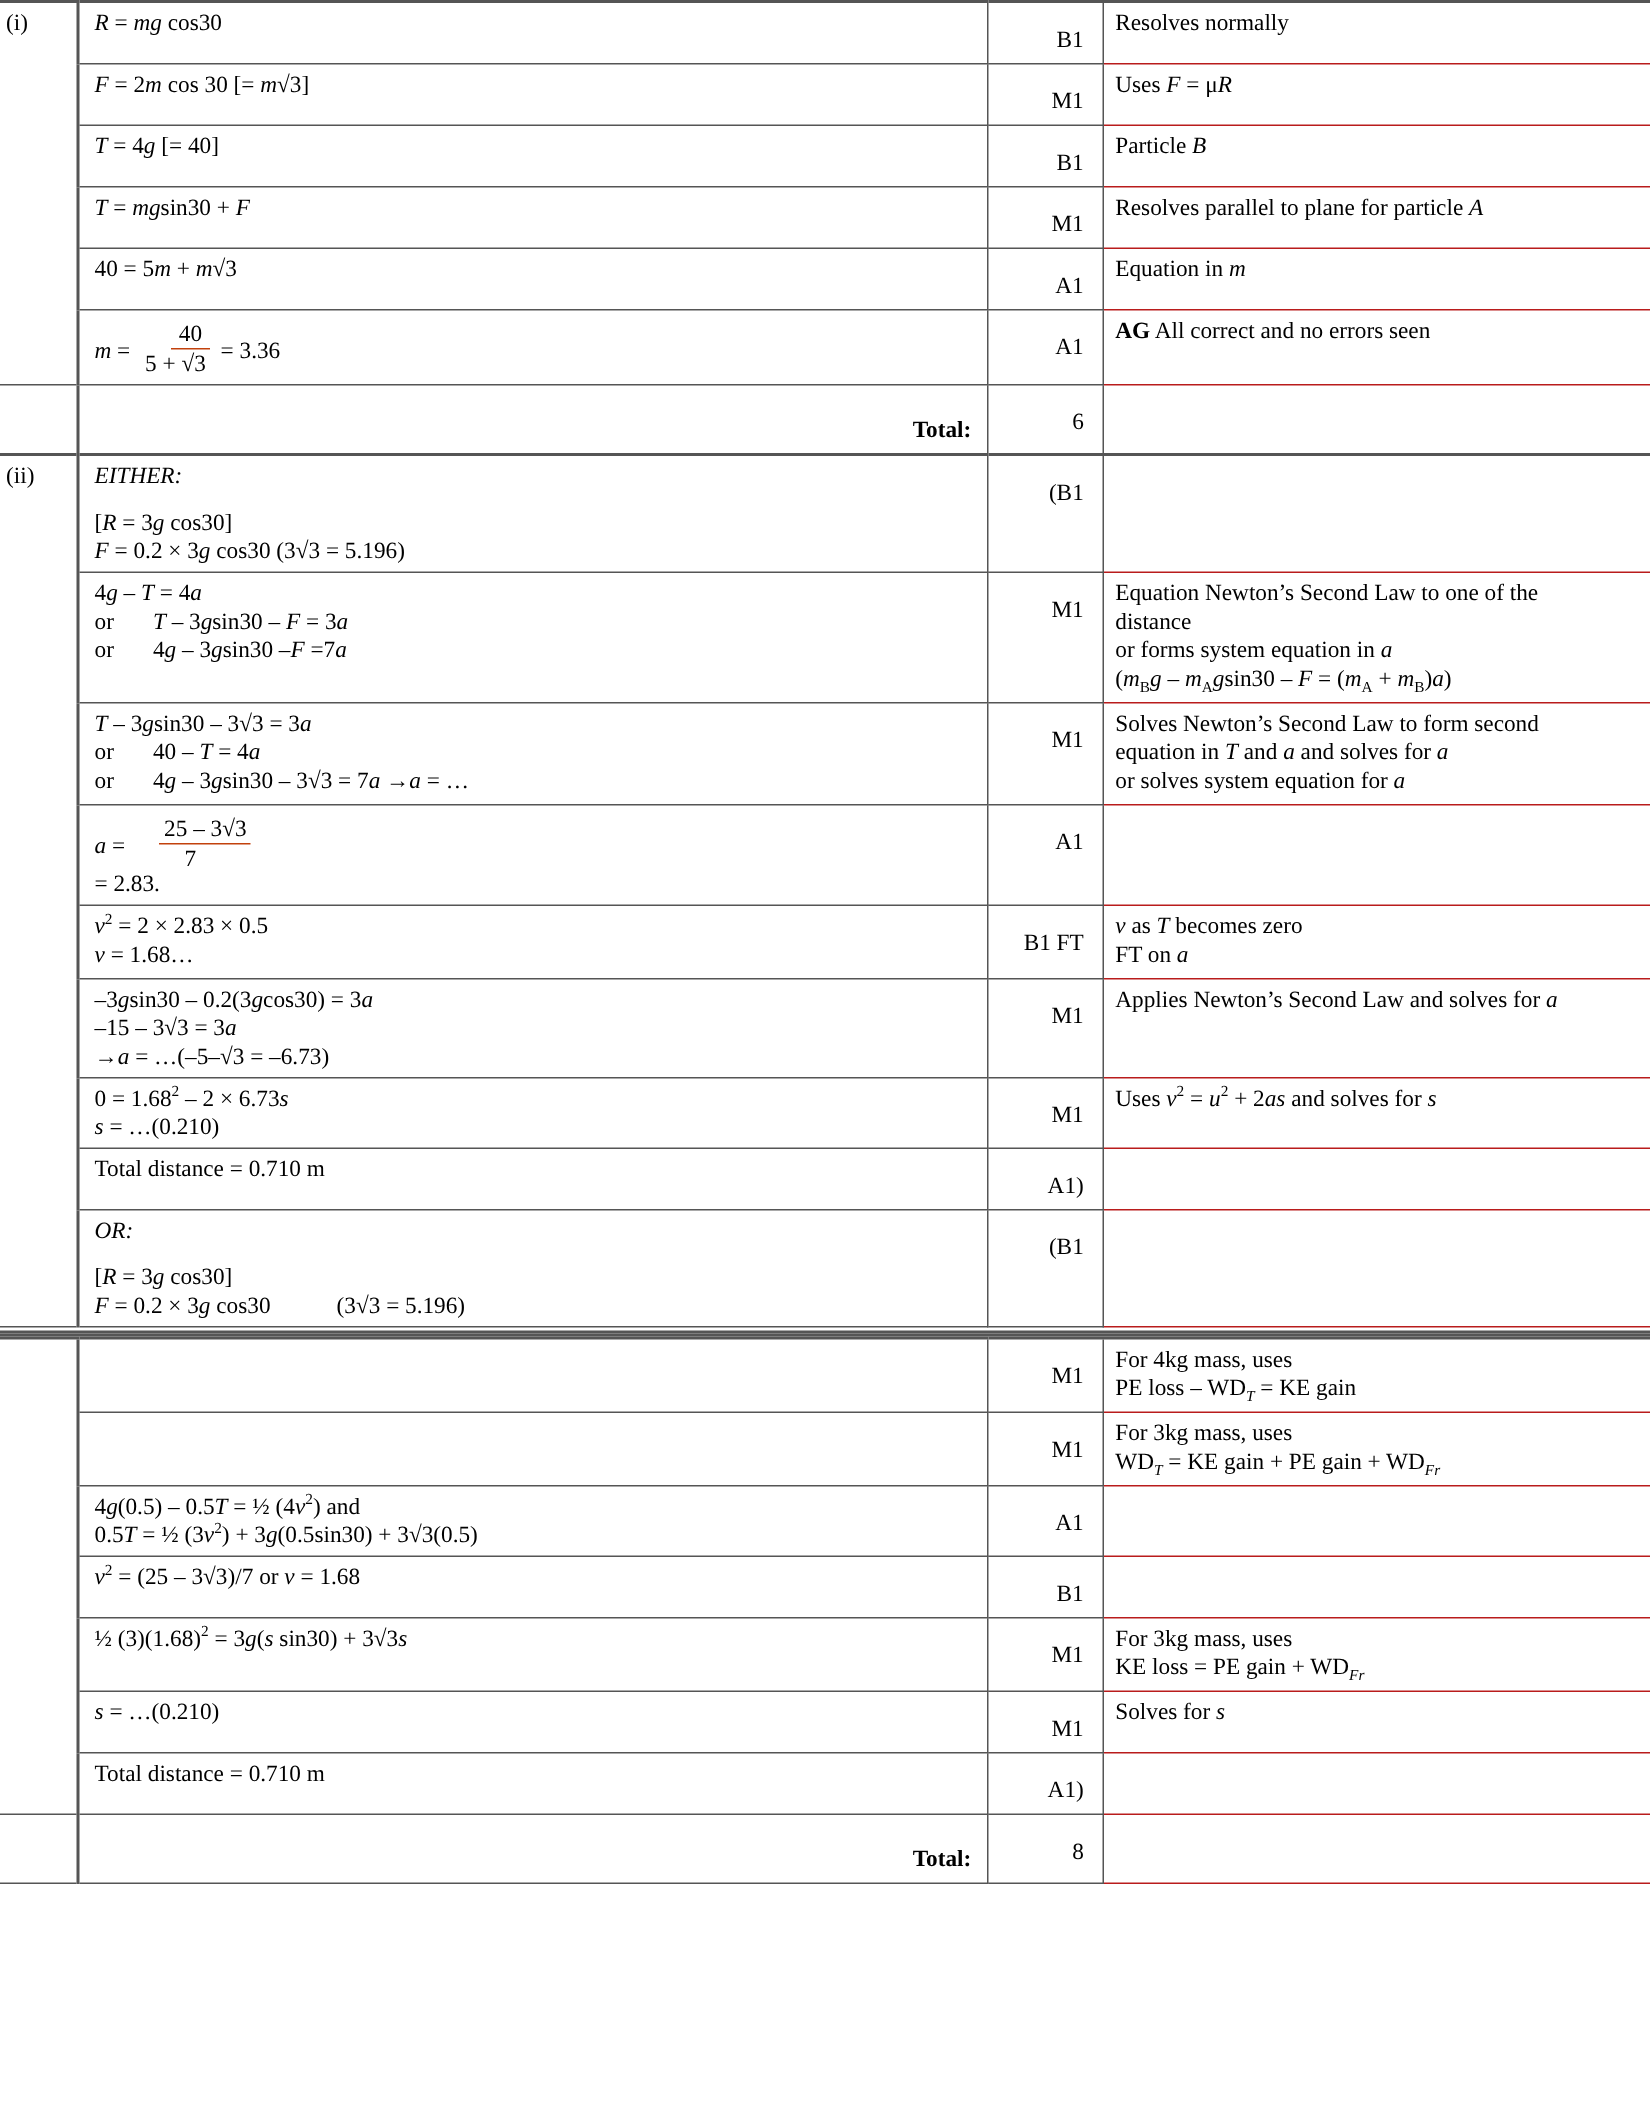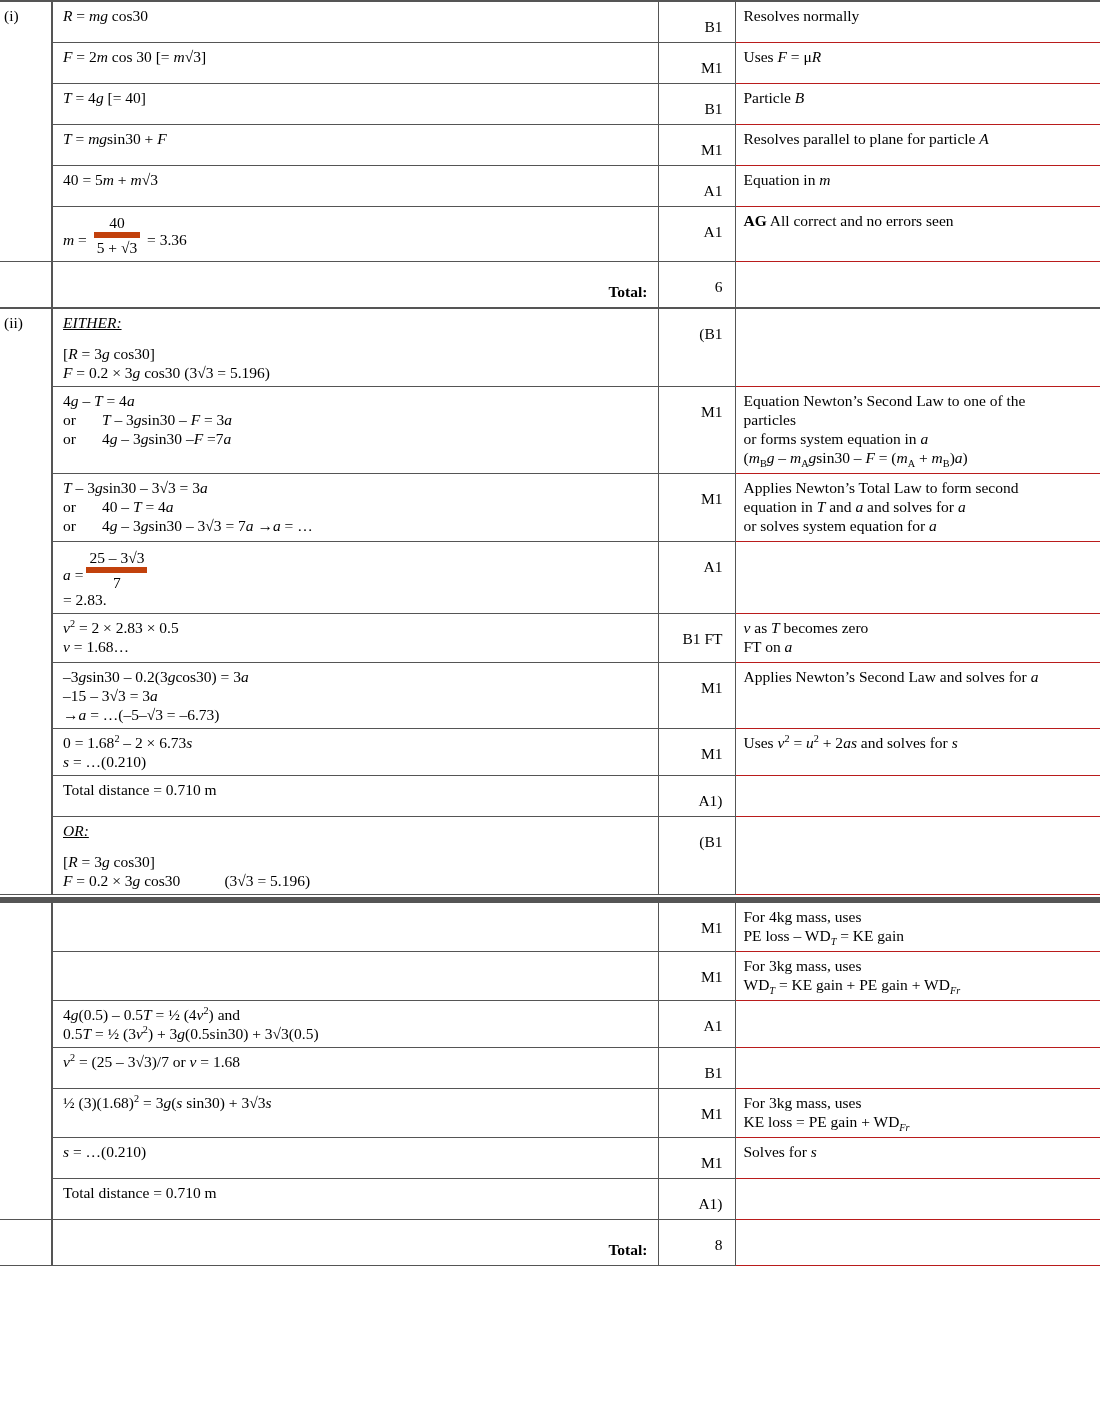--- a/index.html
+++ b/index.html
@@ -68,43 +68,44 @@
   
   .pagebreak {
     height: 0;
     border-top: 2px solid #555;
     border-bottom: 2px solid #555;
     margin: 2px 0 0 0;
     width: 1100px;
   }
 
   i, em { font-style: italic; }
-  .it { font-style: italic; text-decoration: underline; }
+  .it { font-style: italic; }
 
   sup { font-size: 0.66em; vertical-align: super; line-height: 0; }
   sub { font-size: 0.66em; vertical-align: sub; line-height: 0; }
 
   .ln { display: block; }
   .ln + .ln { margin-top: 1px; }
   .gap { display: block; height: 13px; }
   .indent { display: inline-block; width: 26px; }
   .wide-gap { display: inline-block; width: 44px; }
 
   
   .frac {
     display: inline-block;
     vertical-align: -0.55em;
     text-align: center;
     margin: 0 3px;
   }
   .frac .num {
     display: block;
-    border-bottom: 6px solid #c2410c;
+    border-bottom: 1px solid #c2410c;
     padding: 0 3px 1px 3px;
     line-height: 1.12;
+    margin-left: 20px;
   }
   .frac .den {
     display: block;
     padding: 1px 3px 0 3px;
     line-height: 1.12;
   }
   .fracrow { display: block; padding: 2px 0 0 0; }
   td.totalcell {
     border: 1px solid #555;
     border-left-width: 2px;
@@ -205,35 +206,35 @@
 
       <tr>
         <td class="work">
           <span class="ln">4<i>g</i> – <i>T</i> = 4<i>a</i></span>
           <span class="ln"><span>or</span><span class="indent"></span><i>T</i> – 3<i>g</i>sin30 – <i>F</i>  = 3<i>a</i></span>
           <span class="ln"><span>or</span><span class="indent"></span>4<i>g</i> – 3<i>g</i>sin30 –<i>F</i> =7<i>a</i></span>
         </td>
         <td class="mark">M1</td>
         <td class="note">
           <span class="ln">Equation Newton’s Second Law to one of the</span>
-          <span class="ln">particles</span>
+          <span class="ln">distance</span>
           <span class="ln">or forms system equation in <i>a</i></span>
           <span class="ln">(<i>m</i><sub>B</sub><i>g</i> – <i>m</i><sub>A</sub><i>g</i>sin30 – <i>F</i> = (<i>m</i><sub>A</sub> + <i>m</i><sub>B</sub>)<i>a</i>)</span>
         </td>
       </tr>
 
       <tr>
         <td class="work">
           <span class="ln"><i>T</i>  – 3<i>g</i>sin30 – 3√3  = 3<i>a</i></span>
           <span class="ln"><span>or</span><span class="indent"></span>40 – <i>T</i> = 4<i>a</i></span>
           <span class="ln"><span>or</span><span class="indent"></span>4<i>g</i> – 3<i>g</i>sin30 – 3√3 = 7<i>a</i> →<i>a</i> = …</span>
         </td>
         <td class="mark">M1</td>
         <td class="note">
-          <span class="ln">Applies Newton’s Total Law to form second</span>
+          <span class="ln">Solves Newton’s Second Law to form second</span>
           <span class="ln">equation in <i>T</i> and <i>a</i> and solves for <i>a</i></span>
           <span class="ln">or solves system equation for <i>a</i></span>
         </td>
       </tr>
 
       <tr>
         <td class="work cellpad-lg">
           <span class="fracrow">
             <i>a</i> =<span class="frac">
               <span class="num">25 – 3√3</span>

